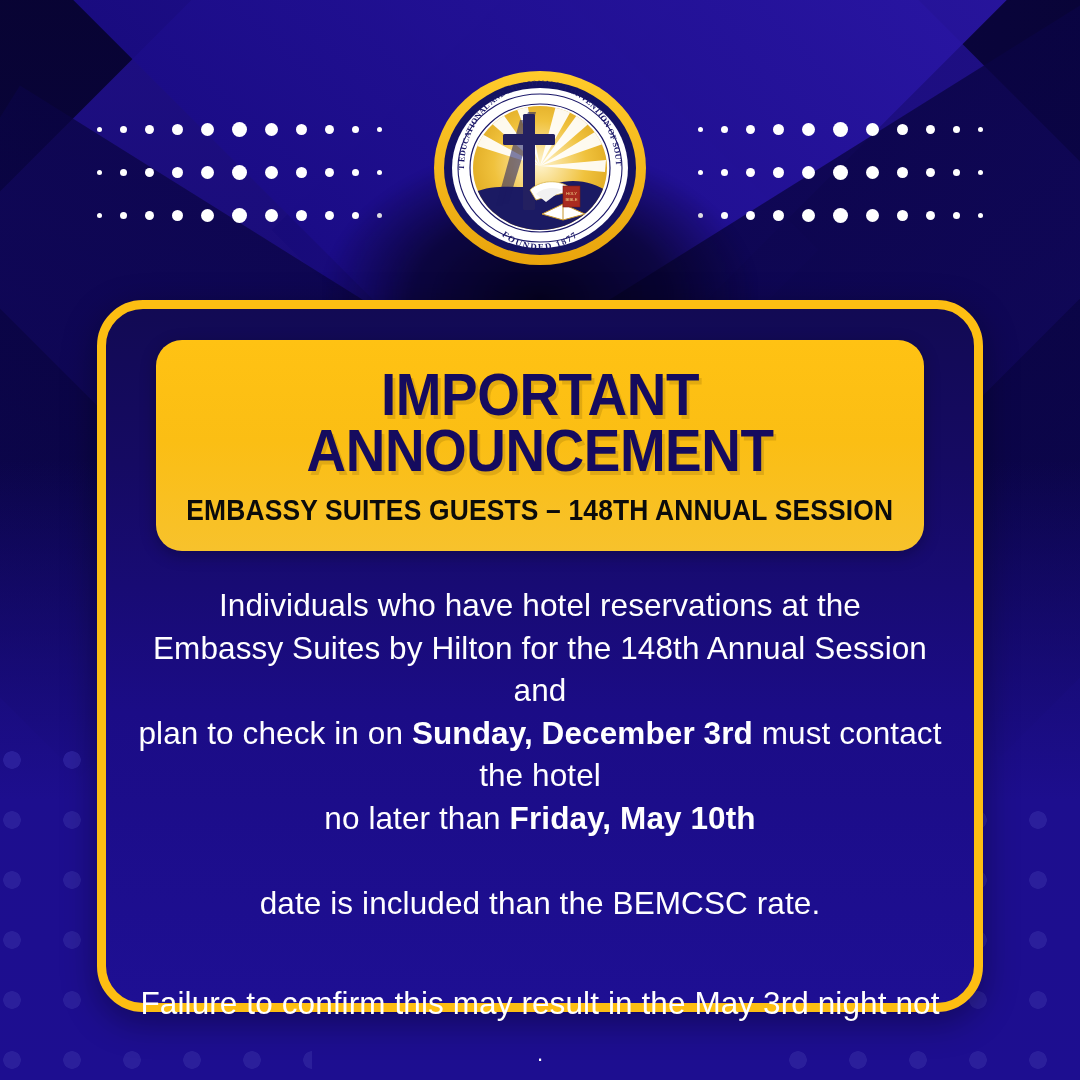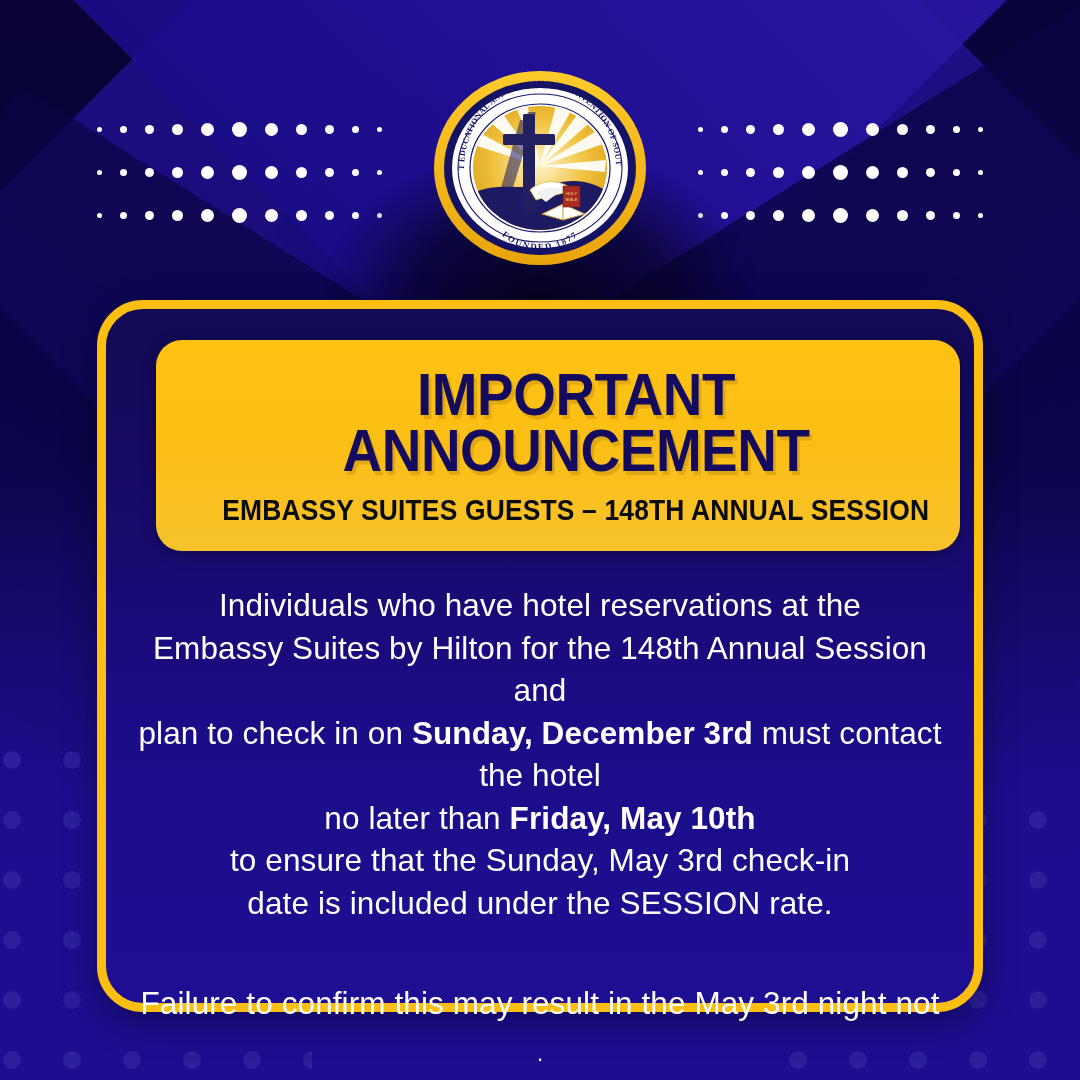--- a/index.html
+++ b/index.html
@@ -117,21 +117,20 @@
   .banner{
     position:absolute;
     left:156px;top:340px;
     width:768px;height:211px;
     background:linear-gradient(180deg,#FFC213 0%,#FBBE14 48%,#F7C22C 100%);
     border-radius:26px;
     box-shadow:0 4px 16px rgba(0,0,0,.28);
     display:flex;flex-direction:column;
     align-items:center;justify-content:center;
     overflow:hidden;
-    padding-left:36px;
   }
   .headline{
     color:#150B5E;
     font-family:"Liberation Sans",sans-serif;
     font-weight:bold;
     font-size:59px;
     line-height:.94;
     letter-spacing:-0.5px;
     text-align:center;
     text-shadow:3px 4px 0 rgba(120,85,0,.20);
@@ -349,22 +348,22 @@
     </div>
     <div class="subline">EMBASSY SUITES GUESTS – 148TH ANNUAL SESSION</div>
   </div>
 
   <div class="body-copy">
     <p>
       <span>Individuals who have hotel reservations at the</span><br>
       <span>Embassy Suites by Hilton for the 148th Annual Session and</span><br>
       <span>plan to check in on </span><b>Sunday, December 3rd</b><span> must contact the hotel</span><br>
       <span>no later than </span><b>Friday, May 10th</b><br>
-      <span>to ensure that the Sunday, May 3rd check-in</span><br>
-      <span>date is included under the SESSION rate.</span>
+      <br>
+      <span>date is included than the BEMCSC rate.</span>
     </p>
     <span class="gap"></span>
     <p>
       <span>Failure to confirm this may result in the May 3rd night not</span><br>
     </p>
     <span class="tail">.</span>
   </div>
 
 </div>
 

